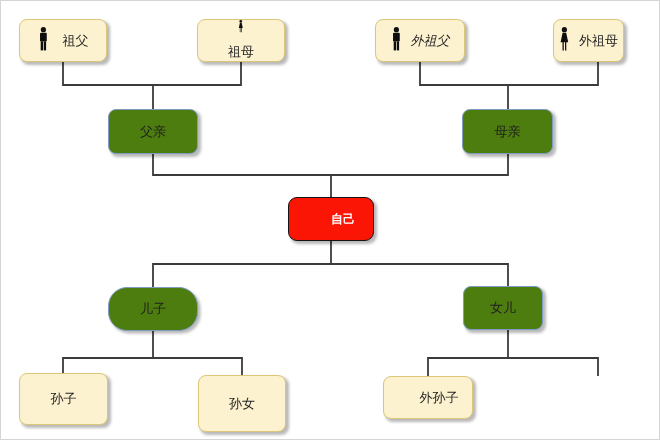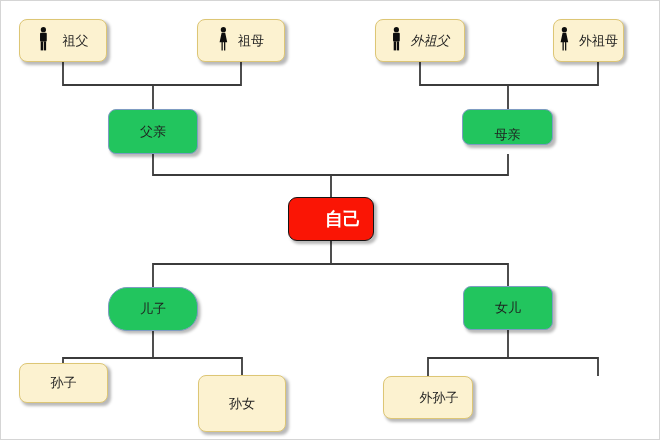--- a/index.html
+++ b/index.html
@@ -32,45 +32,45 @@
     border-radius: 8px;
     font-size: 13px;
     color: #1f1f1f;
     box-shadow: 2.5px 2.5px 3px rgba(0,0,0,0.28);
   }
   .node.cream {
     background: #fcf2d0;
     border: 1.5px solid #ddc675;
   }
   .node.blue {
-    background: #22c55e;
+    background: #4d7c0f;
     border: 1.5px solid #7e9cc2;
   }
   .node.red {
     background: #fa1505;
     border: 1.8px solid #141414;
     color: #ffffff;
     font-weight: bold;
-    font-size: 18px;
+    font-size: 12px;
     border-radius: 9px;
     padding-left: 24px;
   }
   .person-icon { display: block; height: 27px; width: auto; fill: #0d0d0d; }
 
   
   .pos-zufu      { left: 18px;  top: 18px;  width: 88px; height: 43px; gap: 14px; }
-  .pos-zumu      { left: 196px; top: 18px;  width: 88px; height: 43px; }
+  .pos-zumu      { left: 196px; top: 18px;  width: 88px; height: 43px; flex-direction: column; }
   .pos-waizufu   { left: 374px; top: 18px;  width: 90px; height: 43px; font-style: italic; }
   .pos-waizumu   { left: 552px; top: 18px;  width: 71px; height: 43px; }
   .pos-fuqin     { left: 107px; top: 108px; width: 90px; height: 45px; }
-  .pos-muqin     { left: 461px; top: 108px; width: 91px; height: 36px; align-items: flex-end; }
+  .pos-muqin     { left: 461px; top: 108px; width: 91px; height: 45px; }
   .pos-ziji      { left: 287px; top: 196px; width: 86px; height: 44px; }
   .pos-erzi      { left: 107px; top: 286px; width: 90px; height: 44px; border-radius: 19px; }
-  .pos-nver      { left: 462px; top: 285px; width: 90px; height: 44px; }
-  .pos-sunzi     { left: 18px;  top: 362px; width: 89px; height: 40px; }
+  .pos-nver      { left: 462px; top: 285px; width: 80px; height: 44px; }
+  .pos-sunzi     { left: 18px;  top: 372px; width: 89px; height: 52px; }
   .pos-sunnv     { left: 197px; top: 374px; width: 88px; height: 57px; }
   .pos-waisunzi  { left: 382px; top: 375px; width: 90px; height: 43px; padding-left: 22px; }
   .pos-waisunnv  { left: 552px; top: 375px; width: 90px; height: 43px; }
 </style>
 </head>
 <body>
 
 <div class="canvas">
 
   <svg class="connectors" viewBox="0 0 660 440" xmlns="http://www.w3.org/2000/svg">

